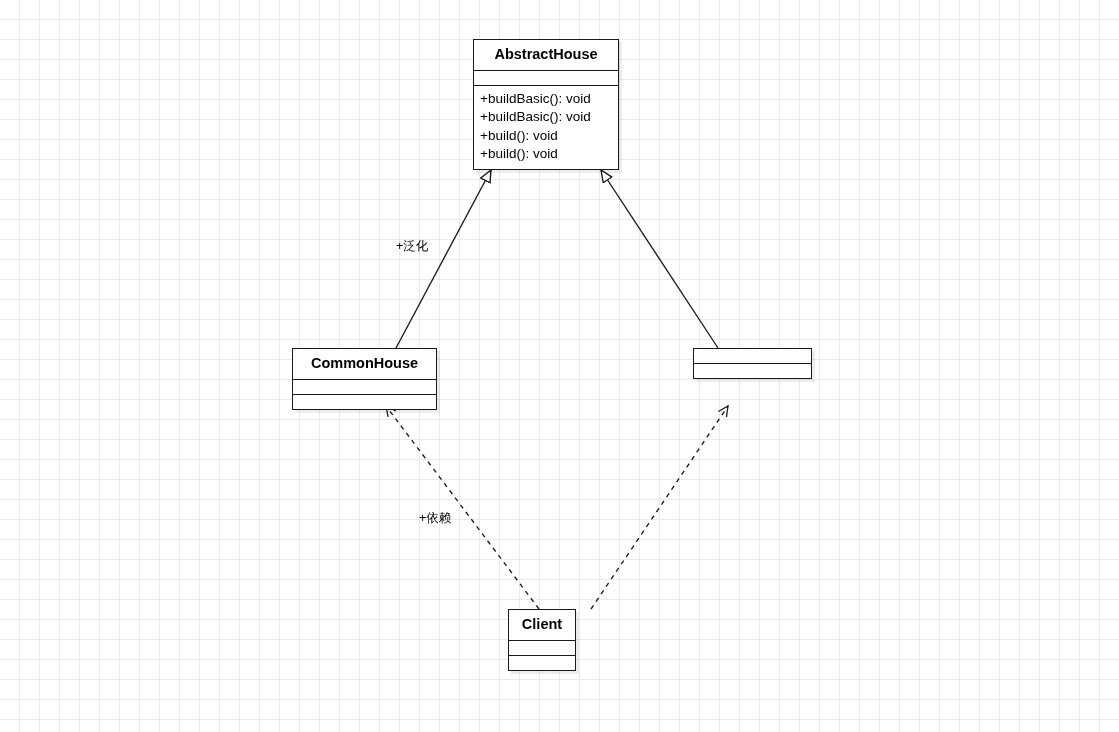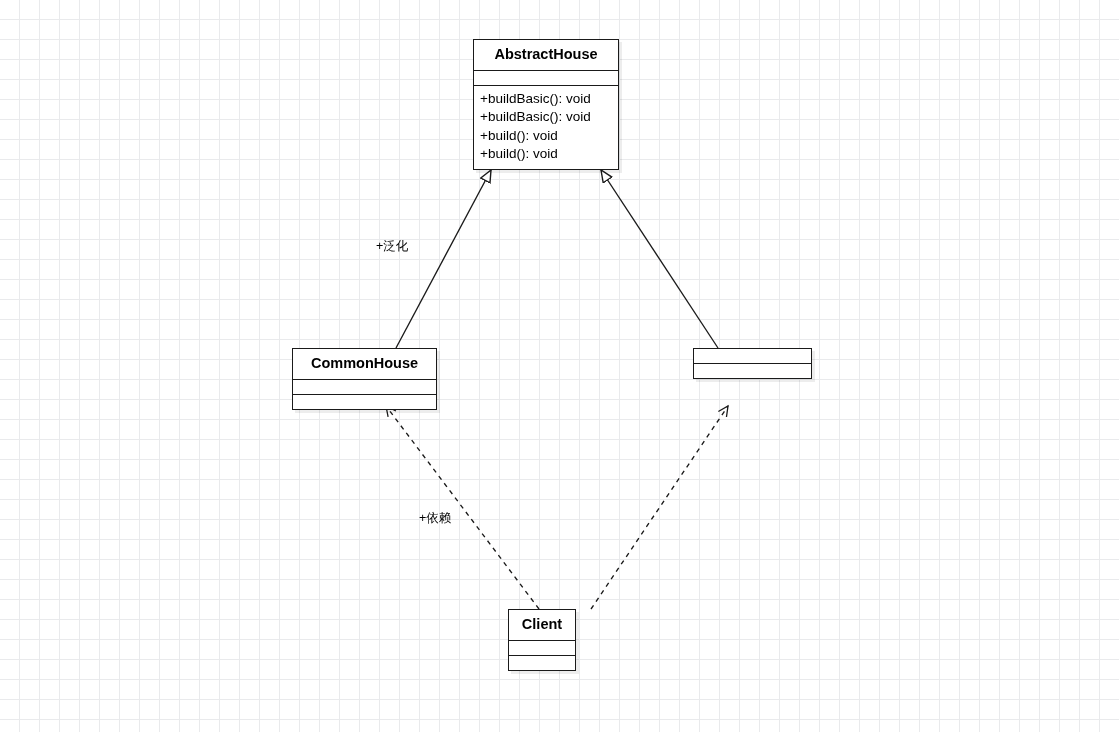--- a/index.html
+++ b/index.html
@@ -117,17 +117,17 @@
     <div class="cls-attrs"></div>
     <div class="cls-ops empty"></div>
   </div>
 
   <div class="uml-class" style="left:508px; top:609px; width:68px;">
     <div class="cls-name">Client</div>
     <div class="cls-attrs"></div>
     <div class="cls-ops empty"></div>
   </div>
 
-  <div class="edge-label" style="left:376px; top:240px;">+泛化</div>
+  <div class="edge-label" style="left:396px; top:240px;">+泛化</div>
 
   <div class="edge-label" style="left:419px; top:512px;">+依赖</div>
 
 </div>
 
 </body></html>

